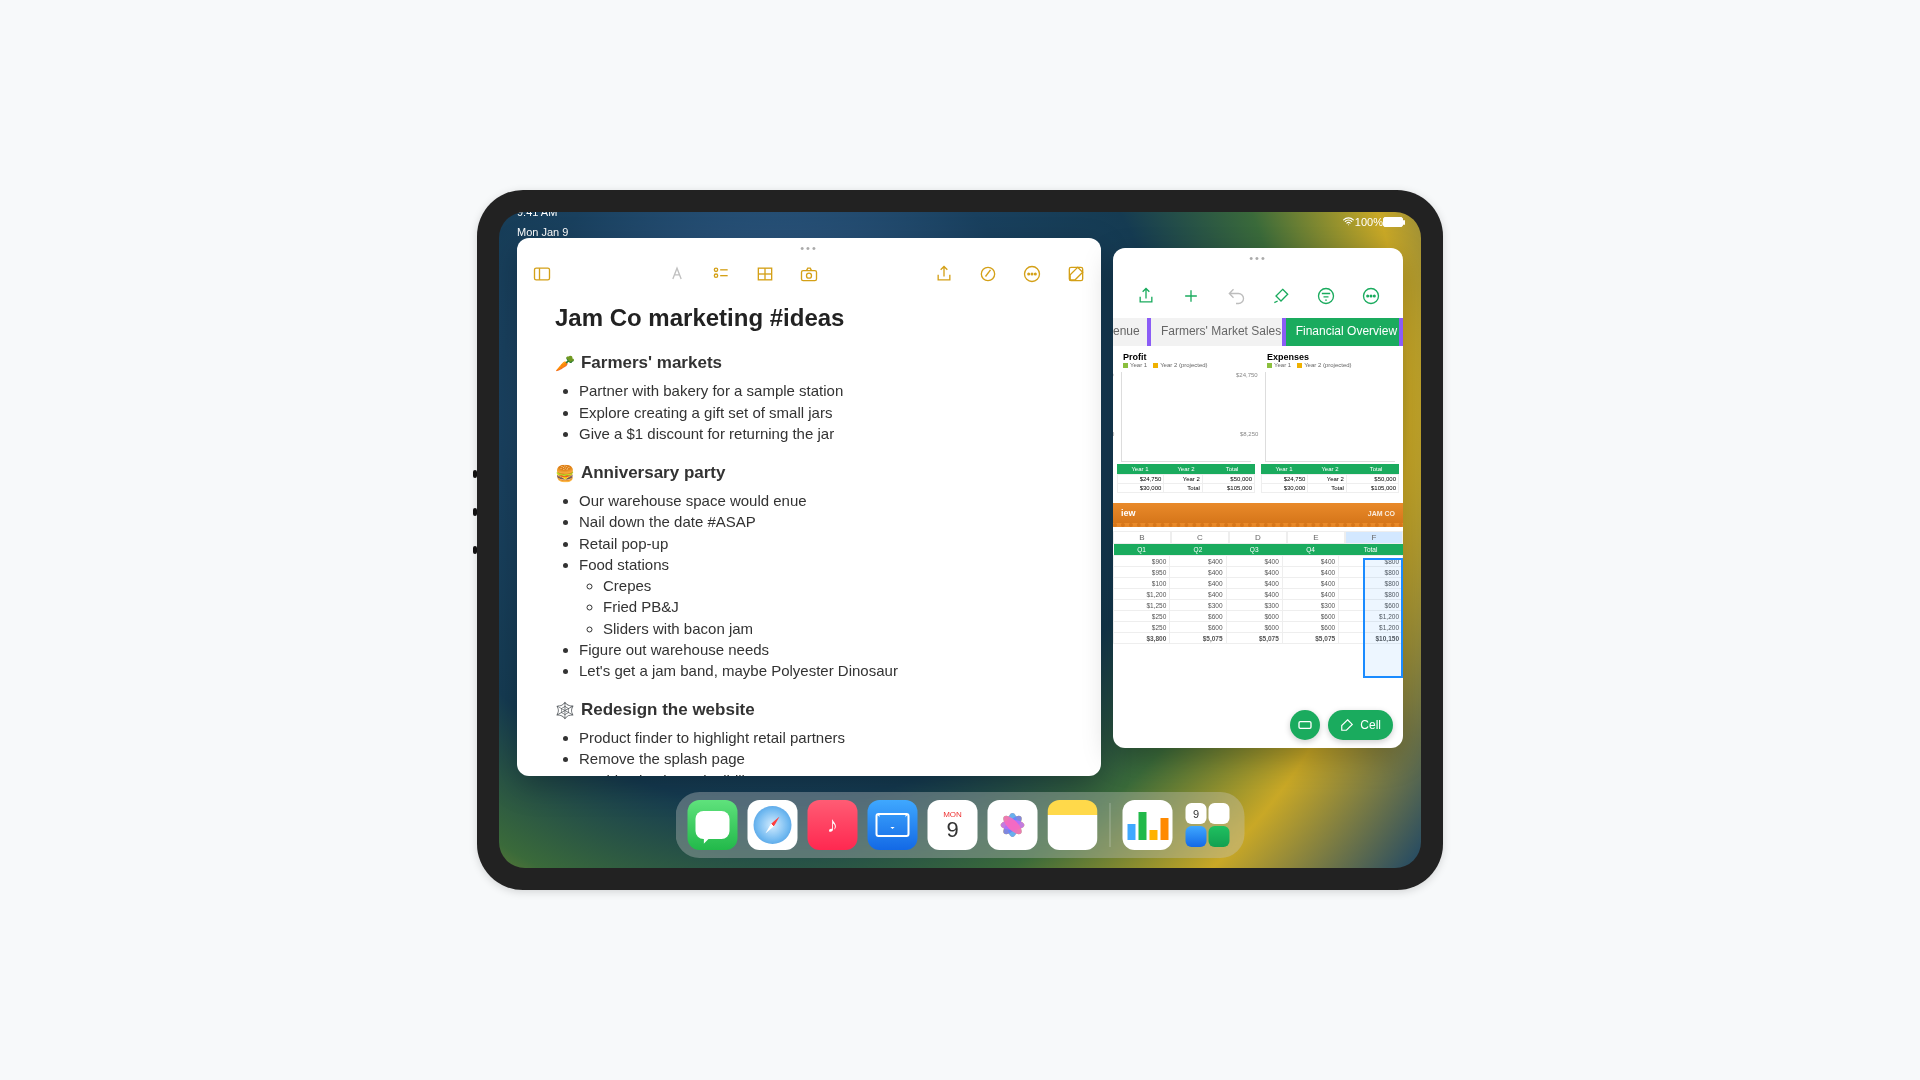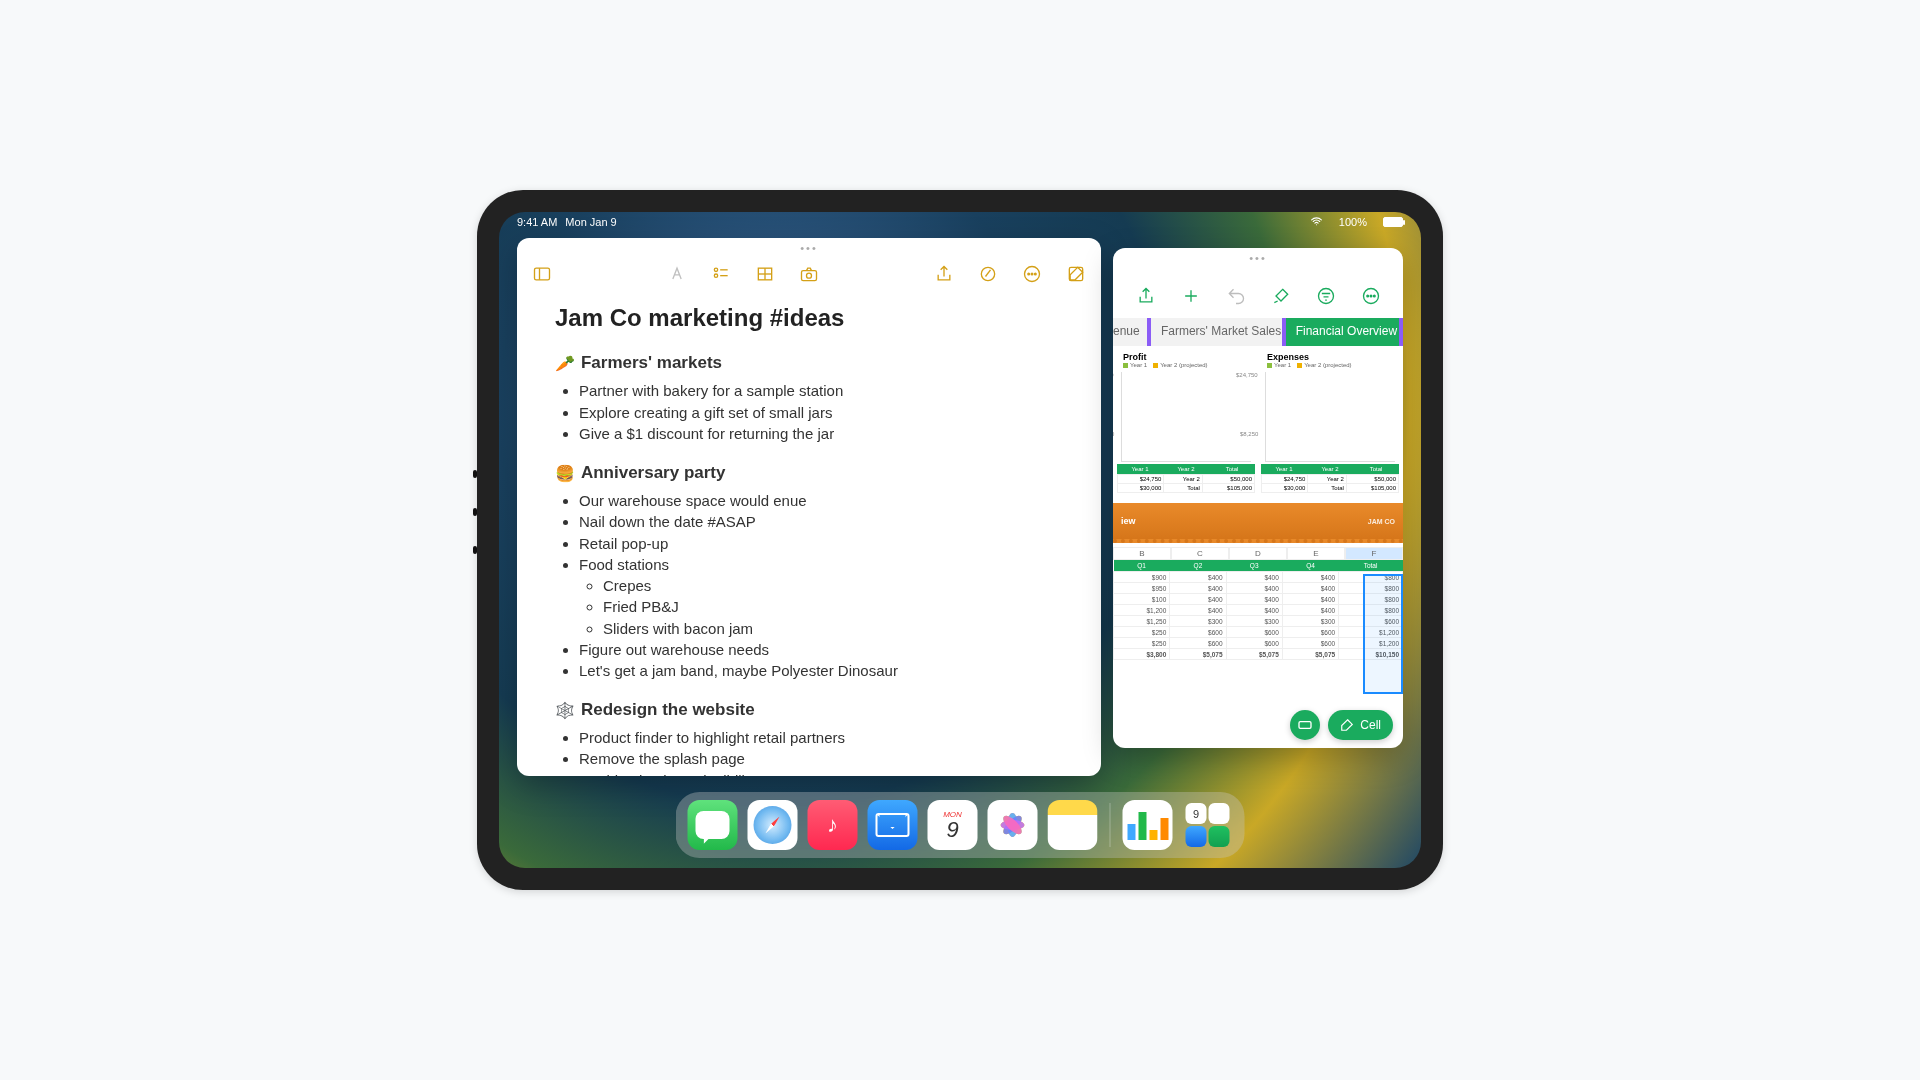--- a/index.html
+++ b/index.html
@@ -24,22 +24,22 @@
   background: radial-gradient(circle at 30% 30%, #5a90c0 0%, #2c5680 18%, #19405e 35%, #153b52 50%, #3a6a3a 65%, #c9a826 80%, #1f4765 100%);
   position: relative;
 }
 .status-bar {
   position: absolute; top: 0; left: 0; right: 0;
   height: 20px;
   display: flex; align-items: center; justify-content: space-between;
   padding: 0 18px;
   color: #fff; font-size: 11px; font-weight: 500;
 }
-.status-left { display: flex; gap: 8px; }
-.status-right { display: flex; gap: 16px; align-items: center; }
+.status-left { display: flex; gap: 8px; flex-direction: column; }
+.status-right { display: flex; gap: 0; align-items: center; }
 .wifi-icon, .battery-icon { display:inline-block; }
 .wifi-icon svg { width:13px; height:13px; }
 .battery-icon { width:20px; height:10px; border:1px solid #fff; border-radius:2px; background:#fff; position:relative;}
 .battery-icon::after{content:"";position:absolute;right:-3px;top:2px;width:2px;height:5px;background:#fff;border-radius:1px;}
 
 
 .notes-window {
   position: absolute;
   left: 18px; top: 26px;
   width: 584px; height: 538px;
@@ -129,21 +129,21 @@
 .bar-pair { display:flex; gap:3px; align-items:flex-end; }
 .bar { width:14px; }
 .bar.g{ background:#8bbf3d; }
 .bar.y{ background:#efb100; }
 .year-strip { display:flex;font-size:6px;color:#fff;margin-top:2px;}
 .year-strip div{flex:1;text-align:center;background:#1aab5e;padding:2px 0;}
 .mini-table { width:100%; font-size:6px; border-collapse:collapse;}
 .mini-table td{border:1px solid #eee;padding:1px 2px;text-align:right;}
 
 .orange-banner {
-  height:40px;
+  height:24px;
   margin:6px 0 4px 0;
   background:linear-gradient(#e98a2a,#d6761a);
   border-bottom: 4px dotted #d6761a;
   color:#fff; font-size:9px; display:flex; align-items:center;
   padding:0 8px; font-weight:600; justify-content:space-between;
 }
 .col-headers { display:flex; font-size:8px; color:#666; }
 .col-headers div { flex:1; text-align:center; border:1px solid #eee; padding:1px 0;}
 .col-headers .selF { background:#d3e8ff; }
 .data-grid-wrap { position:relative; }
@@ -178,21 +178,21 @@
 .dock-icon {
   width:50px; height:50px; border-radius:12px;
   display:flex; align-items:center; justify-content:center;
   font-size:22px; color:#fff; position:relative;
 }
 .dock-sep { width:1px; height:44px; background:rgba(255,255,255,0.3); margin:0 2px;}
 .di-messages{background:linear-gradient(#5fe27c,#22b94a);}
 .di-safari{background:#fff;}
 .di-music{background:linear-gradient(#ff5c74,#ff2850);}
 .di-mail{background:linear-gradient(#3fa8ff,#1369e6);}
-.di-cal{background:#fff; color:#333; flex-direction:column; font-size:9px;font-style:italic;}
+.di-cal{background:#fff; color:#333; flex-direction:column; font-size:9px;}
 .di-cal .d{font-size:22px; font-weight:400; line-height:1;}
 .di-cal .m{font-size:8px; color:#e33;}
 .di-photos{background:#fff;}
 .di-notes{background:linear-gradient(#fff 40%,#fff),linear-gradient(#ffd94a,#ffd94a); background-size:100% 70%,100% 30%; background-position:bottom,top; background-repeat:no-repeat;}
 .di-numbers{background:#fff;}
 .photos-flower{width:34px;height:34px;}
 .numbers-bars{display:flex;gap:3px;align-items:flex-end;height:30px;}
 .numbers-bars div{width:8px;}
 .numbers-bars .b1{height:16px;background:#3fa8ff;}
 .numbers-bars .b2{height:28px;background:#22b94a;}

